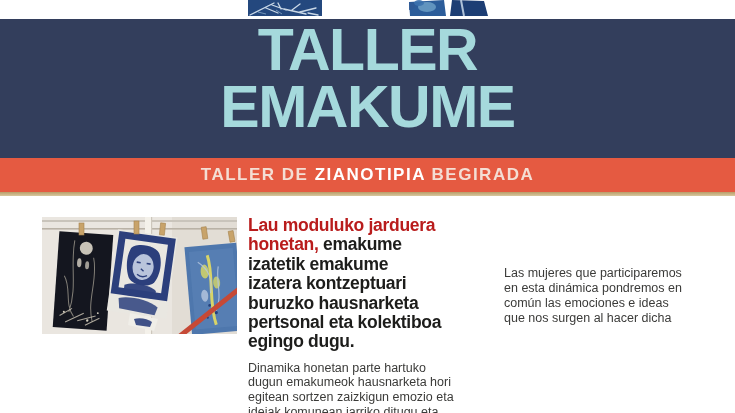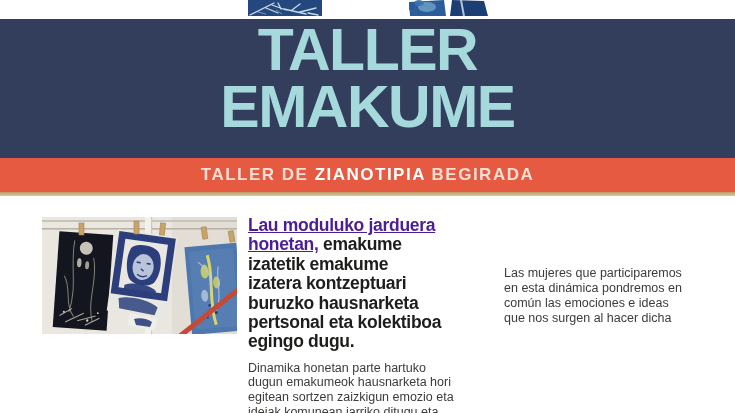--- a/index.html
+++ b/index.html
@@ -35,21 +35,21 @@
   .gold-line{top:192px;left:0;width:735px;height:4px;
     background:linear-gradient(#b99d69,#d8c89f);}
 
   
   .photo{left:42px;top:217px;width:195px;height:117px;}
 
   
   .mid-col{left:248px;top:216px;width:262px;}
   .mid-lead{font-size:17.5px;line-height:19.4px;font-weight:700;
     letter-spacing:-0.3px;white-space:pre-line;color:#1d1d1b;}
-  .accent{color:#4c1d95;text-decoration:underline;}
+  .accent{color:#b91c1c;}
   .mid-body{margin-top:9px;font-size:12.5px;line-height:14.6px;
     color:#3b3b39;white-space:pre-line;}
 
   
   .right-col{left:504px;top:258px;width:220px;}
   .right-lead{font-size:13.5px;line-height:14.8px;font-weight:700;
     white-space:pre-line;color:#1d1d1b;}
   .right-body{margin-top:8px;font-size:12.5px;line-height:15px;
     color:#3b3b39;white-space:pre-line;}
 </style>

